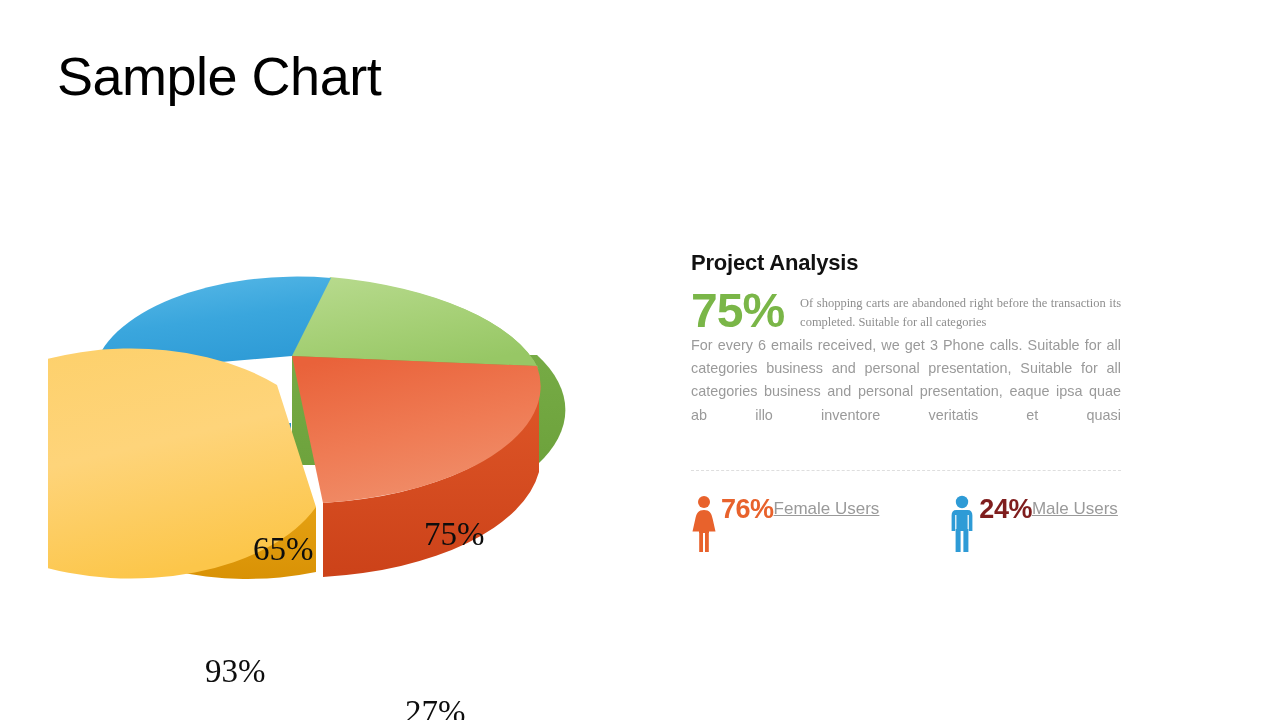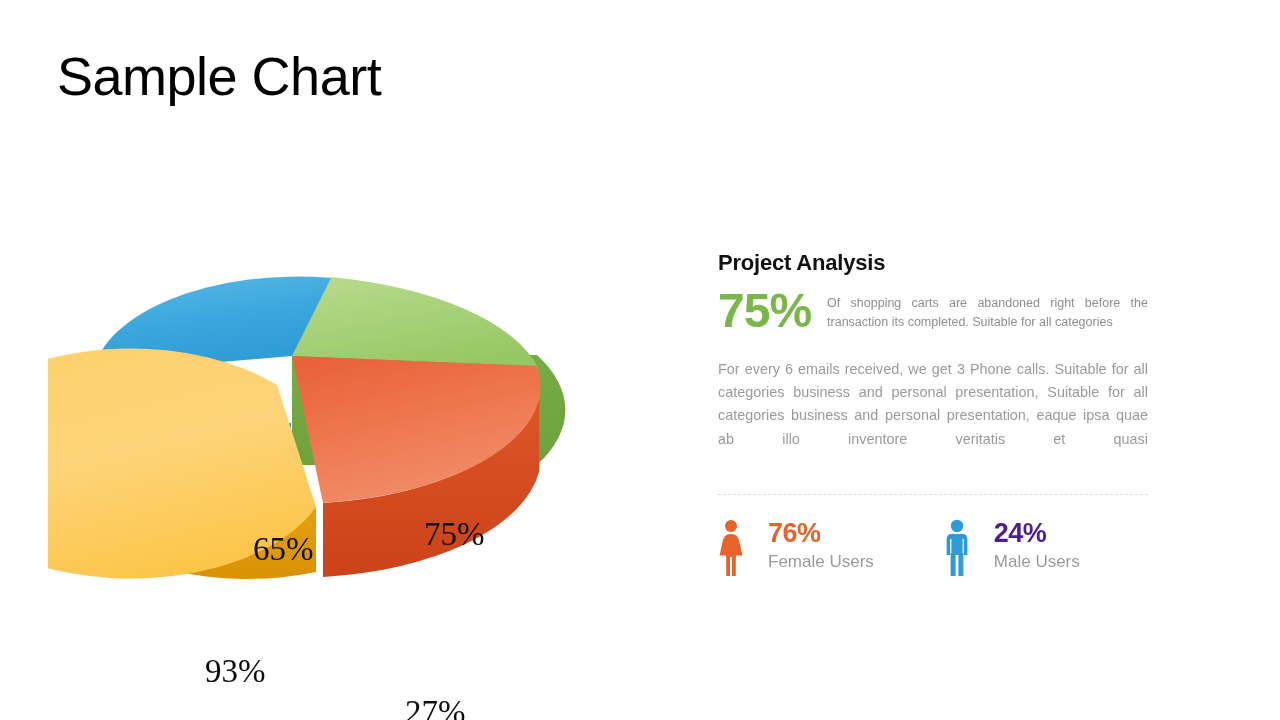--- a/index.html
+++ b/index.html
@@ -33,66 +33,66 @@
     font-size:33px;color:#0d0d0d;
     white-space:nowrap;
   }
   #pie-label-blue  {left:205px;top:281px;}
   #pie-label-green {left:376px;top:266px;}
   #pie-label-yellow{left:157px;top:403px;}
   #pie-label-red   {left:357px;top:444px;}
 
   
   #info-panel{
-    position:absolute;left:718px;top:250px;width:430px;
+    position:absolute;left:691px;top:250px;width:430px;
   }
   #panel-heading{
     font-size:22px;font-weight:bold;color:#111111;
     letter-spacing:-0.2px;margin:0 0 14px 0;
   }
 
   .highlight-row{display:flex;align-items:flex-start;gap:16px;}
   #highlight-value{
     font-size:48px;font-weight:bold;color:#7ab648;
     line-height:0.95;letter-spacing:-1px;flex:0 0 auto;
     margin-top:-2px;
   }
   #highlight-text{
     flex:1 1 auto;
     font-size:12.5px;color:#8e8e8e;line-height:1.55;
     text-align:justify;text-justify:inter-word;
     padding-top:4px;
+    font-family:Liberation Serif, serif;
   }
 
   #body-text{
-    margin-top:24px;
     font-size:14.4px;color:#9a9a9a;line-height:1.62;
     text-align:justify;text-justify:inter-word;
   }
   #body-text:after{content:"";display:inline-block;width:100%;}
 
   #divider{
     margin-top:20px;
     border:0;border-top:1px dashed #dedede;
     width:430px;height:0;
   }
 
   
   #user-stats{
     display:flex;margin-top:24px;
   }
   .stat{display:flex;align-items:flex-start;}
   .stat + .stat{margin-left:70px;}
   .stat-icon{flex:0 0 auto;width:26px;height:58px;margin-right:4px;}
   .stat-icon svg{display:block;}
-  .stat-text{display:flex;flex-direction:column;justify-content:flex-start;margin-left:20px;}
+  .stat-text{display:flex;flex-direction:row;justify-content:flex-start;}
   .stat-pct{font-size:27px;font-weight:bold;line-height:1.05;letter-spacing:-0.5px;}
-  .stat-label{font-size:17px;color:#9a9a9a;line-height:1.25;margin-top:3px;}
+  .stat-label{font-size:17px;color:#9a9a9a;line-height:1.25;margin-top:3px;text-decoration:underline;}
   #stat-female .stat-pct{color:#e8622c;}
-  #stat-male   .stat-pct{color:#4c1d95;}
+  #stat-male   .stat-pct{color:#7f1d1d;}
 </style>
 </head>
 <body>
 
 <div class="slide">
 
   <div id="page-title">Sample Chart</div>
 
   <div id="pie-chart">
     <svg viewBox="0 0 520 420" xmlns="http://www.w3.org/2000/svg">

